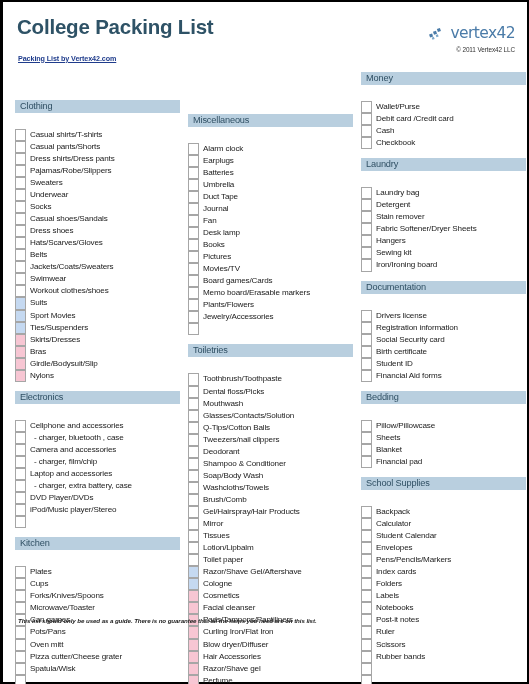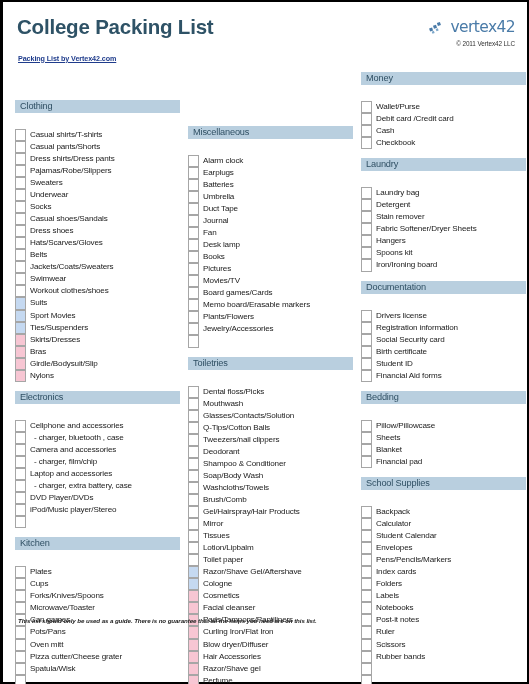--- a/index.html
+++ b/index.html
@@ -51,21 +51,21 @@
     margin: 16px 0 0 3px;
     font-size: 7.2px;
     font-weight: bold;
     color: #1f3c8c;
     text-decoration: underline;
     letter-spacing: -0.1px;
   }
   .brand {
     position: absolute;
     right: 2px;
-    top: 4px;
+    top: 10px;
     text-align: right;
   }
   .brand-row {
     display: flex;
     align-items: center;
     justify-content: flex-end;
     gap: 4px;
   }
   .brand-mark {
     width: 17px;
@@ -429,20 +429,24 @@
                 <div class="box"></div>
                 <div class="row-label"></div>
               </div>
             </div>
           </div>
           <div class="section">
             <div class="section-header">Toiletries</div>
             <div class="rows">
               <div class="row">
                 <div class="box"></div>
+                <div class="row-label">Toothbrush/Toothpaste</div>
+              </div>
+              <div class="row">
+                <div class="box"></div>
                 <div class="row-label">Dental floss/Picks</div>
               </div>
               <div class="row">
                 <div class="box"></div>
                 <div class="row-label">Mouthwash</div>
               </div>
               <div class="row">
                 <div class="box"></div>
                 <div class="row-label">Glasses/Contacts/Solution</div>
               </div>
@@ -577,21 +581,21 @@
               <div class="row">
                 <div class="box"></div>
                 <div class="row-label">Fabric Softener/Dryer Sheets</div>
               </div>
               <div class="row">
                 <div class="box"></div>
                 <div class="row-label">Hangers</div>
               </div>
               <div class="row">
                 <div class="box"></div>
-                <div class="row-label">Spoons kit</div>
+                <div class="row-label">Sewing kit</div>
               </div>
               <div class="row">
                 <div class="box"></div>
                 <div class="row-label">Iron/Ironing board</div>
               </div>
             </div>
           </div>
           <div class="section">
             <div class="section-header">Documentation</div>
             <div class="rows">

